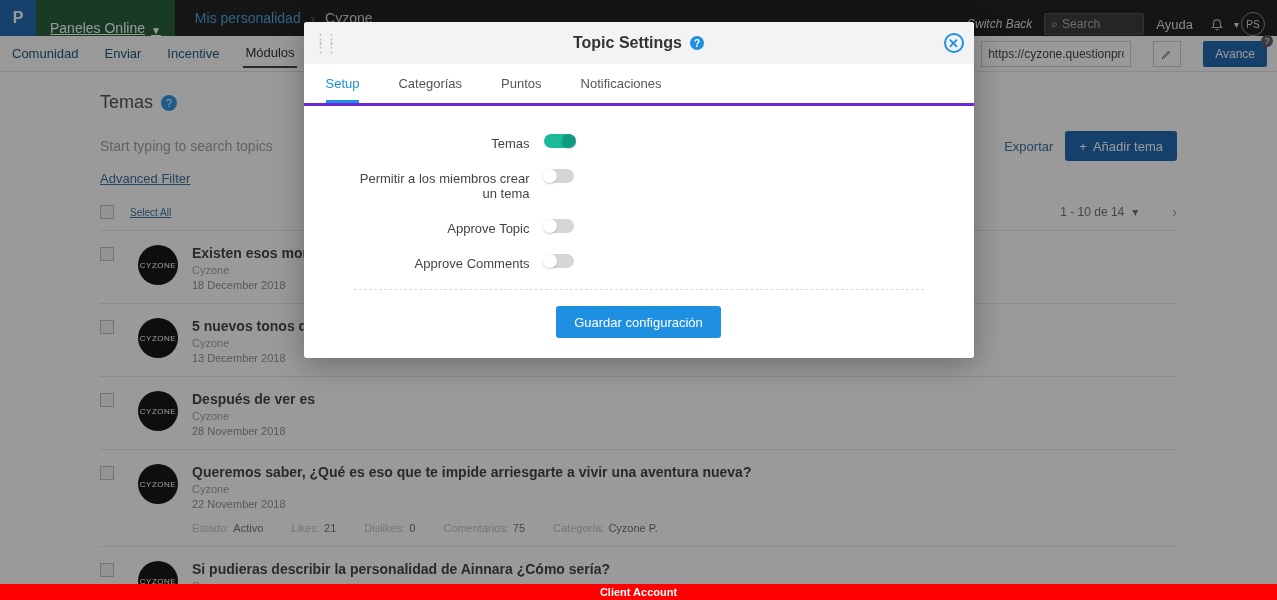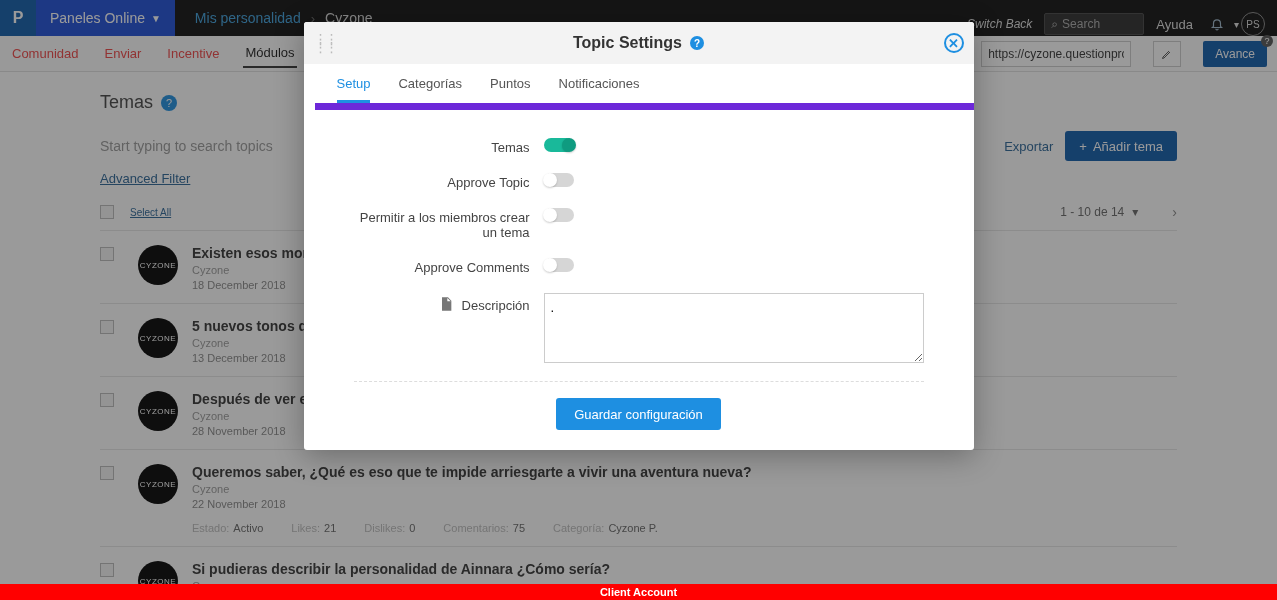--- a/index.html
+++ b/index.html
@@ -1,37 +1,37 @@
 <!DOCTYPE html>
 <html><head>
 <meta charset="utf-8">
 <style>
   * { box-sizing: border-box; margin: 0; padding: 0; }
   body { font-family: -apple-system, BlinkMacSystemFont, "Segoe UI", Helvetica, Arial, sans-serif; font-size: 13px; color: #333; background: #fff; width: 1277px; height: 600px; overflow: hidden; position: relative; }
 
   
   .topbar { background: #0e0e0e; height: 36px; display: flex; align-items: stretch; color: #a9b6c0; }
   .topbar .logo { width: 36px; background: #0e5baa; display:flex; align-items:center; justify-content:center; color:#fff; font-weight:bold; font-size:16px; }
-  .topbar .product { background: #1d4ed8; color: #fff; padding: 0 14px; display:flex; align-items:center; gap:6px; font-size:14px;}
+  .topbar .product { background: #14532d; color: #fff; padding: 0 14px; display:flex; align-items:flex-end; gap:6px; font-size:14px;text-decoration:underline;}
   .topbar .caret-down { font-size: 10px; }
   .topbar .bc { display:flex; align-items:center; padding-left:20px; gap:10px;}
   .topbar .bc a { color:#3c9fdc; text-decoration:none; font-size:14px; }
   .topbar .bc .sep { color:#666; }
   .topbar .bc .current { color:#ddd; font-size:14px; }
   .topbar .spacer { flex:1; }
   .topbar .right { display:flex; align-items:center; gap:12px; padding-right:12px;margin-top:12px; }
   .topbar .switch-back { font-style: italic; font-size:12px; color:#ddd; }
   .topbar .search { background:#2b2b2b; border:1px solid #444; border-radius:2px; height:22px; width:100px; display:flex; align-items:center; padding:0 6px; color:#aaa; font-size:12px; gap:4px;}
   .topbar .help { color:#ddd; font-size:13px;}
   .topbar .icon-circle { width:24px; height:24px; border:1px solid #888; border-radius:50%; display:flex; align-items:center; justify-content:center; color:#ddd; font-size:10px; position:relative;}
   .bell { width:14px; height:14px; display:inline-block; }
 
   
   .subnav { height:36px; border-bottom:1px solid #e0e0e0; display:flex; align-items:center; padding:0 10px 0 10px; gap:22px; font-size:13px; color:#2a6496; background:#fdfdfd;}
-  .subnav a { color:#ef4444; text-decoration:none; padding:0 2px;}
+  .subnav a { color:#0c4a6e; text-decoration:none; padding:0 2px;}
   .subnav a.active { color:#1a1a1a; border-bottom:2px solid #333; padding-bottom:6px; padding-top:6px;}
   .subnav .spacer { flex:1; }
   .subnav .portal-label{color:#777;}
   .subnav .url-field { border:1px solid #ccc; height:26px; width:150px; font-size:12px; padding:0 6px; color:#333; background:#fff;}
   .subnav .pencil { width:28px; height:26px; border:1px solid #ccc; display:inline-flex; align-items:center; justify-content:center; color:#555; background:#fff;}
   .subnav .advance { background:#0e5baa; color:#fff; height:26px; padding:0 12px; border:none; font-size:12px; border-radius:2px; position:relative;}
   .subnav .advance .qmark{ position:absolute; top:-6px; right:-6px; width:12px; height:12px; background:#555; border-radius:50%; color:#fff; font-size:9px; display:flex;align-items:center;justify-content:center;}
 
   
   .page { padding: 20px 100px 0 100px; }
@@ -61,21 +61,21 @@
   .row-stats .v{color:#666; margin-left:4px;}
 
   
   .overlay { position:absolute; inset:0; background:rgba(30,30,30,0.45); }
   .modal { position:absolute; top:22px; left:50%; transform:translateX(-50%); width:670px; background:#fff; border-radius:3px; box-shadow:0 6px 30px rgba(0,0,0,0.3); }
   .modal-head{ background:#f3f3f3; height:42px; display:flex; align-items:center; justify-content:center; position:relative; border-radius:3px 3px 0 0;}
   .modal-head .drag{ position:absolute; left:10px; color:#bbb; letter-spacing:-3px; font-size:14px; line-height:8px;}
   .modal-head h2{ font-size:16px; font-weight:600; color:#333; display:flex; align-items:center; gap:8px;}
   .modal-head .q{ width:14px; height:14px; background:#1e8fe1; color:#fff; border-radius:50%; font-size:10px; display:inline-flex; align-items:center; justify-content:center;}
   .modal-close{ position:absolute; right:10px; width:20px; height:20px; border:2px solid #1e8fe1; border-radius:50%; color:#1e8fe1; display:flex; align-items:center; justify-content:center; font-size:13px; font-weight:bold; cursor:pointer;}
-  .modal-tabs{ border-bottom:7px solid #6d28d9; padding:0 22px; display:flex; gap:28px;margin-left:11px;}
+  .modal-tabs{ border-bottom:3px solid #6d28d9; padding:0 22px; display:flex; gap:39px;}
   .modal-tabs a{ color:#555; font-size:13px; text-decoration:none; padding:12px 0; display:inline-block;}
   .modal-tabs a.active{ color:#1e8fe1; border-bottom:3px solid #1e8fe1; padding-bottom:9px;}
   .modal-body{ padding:28px 50px 20px 50px;}
   .form-row{ display:flex; align-items:flex-start; margin-bottom:18px;}
   .form-row .lbl{ width:190px; text-align:right; padding-right:14px; color:#444; font-size:13px; padding-top:2px;}
   .toggle{ width:30px; height:14px; border-radius:8px; position:relative; display:inline-block;}
   .toggle.on{ background:#19b99a;}
   .toggle.on::after{ content:''; width:14px; height:14px; background:#0f9b80; border-radius:50%; position:absolute; right:-2px; top:0; box-shadow:0 1px 2px rgba(0,0,0,0.2);}
   .toggle.off{ background:#d6d6d6;}
   .toggle.off::after{ content:''; width:14px; height:14px; background:#fff; border-radius:50%; position:absolute; left:-1px; top:0; box-shadow:0 1px 2px rgba(0,0,0,0.2);}
@@ -241,42 +241,29 @@
     <a href="#">Categorías</a>
     <a href="#">Puntos</a>
     <a href="#">Notificaciones</a>
   </div>
   <div class="modal-body">
     <div class="form-row">
       <div class="lbl">Temas</div>
       <span class="toggle on"></span>
     </div>
     <div class="form-row">
+      <div class="lbl">Permitir a los miembros crear un tema</div>
+      <span class="toggle off"></span>
+    </div>
+    <div class="form-row">
       <div class="lbl">Approve Topic</div>
       <span class="toggle off"></span>
     </div>
     <div class="form-row">
-      <div class="lbl">Permitir a los miembros crear un tema</div>
-      <span class="toggle off"></span>
-    </div>
-    <div class="form-row">
       <div class="lbl">Approve Comments</div>
       <span class="toggle off"></span>
     </div>
-    <div class="form-row">
-      <div class="lbl" style="display:flex; justify-content:flex-end; align-items:center; gap:8px;">
-        <span>
-          <svg width="16" height="18" viewBox="0 0 24 24" fill="#777">
-              <path d="M6 2h9l5 5v15H6V2zm8 1v5h5"></path>
-              <rect x="9" y="12" width="9" height="1.5"></rect>
-              <rect x="9" y="15" width="9" height="1.5"></rect>
-            </svg>
-        </span>
-        <span>Descripción</span>
-      </div>
-      <textarea style="">.</textarea>
-    </div>
     <div class="divider"></div>
     <button class="save-btn">Guardar configuración</button>
   </div>
 </div>
 
 <div class="footer-bar">Client Account</div>
 
 </body></html>

